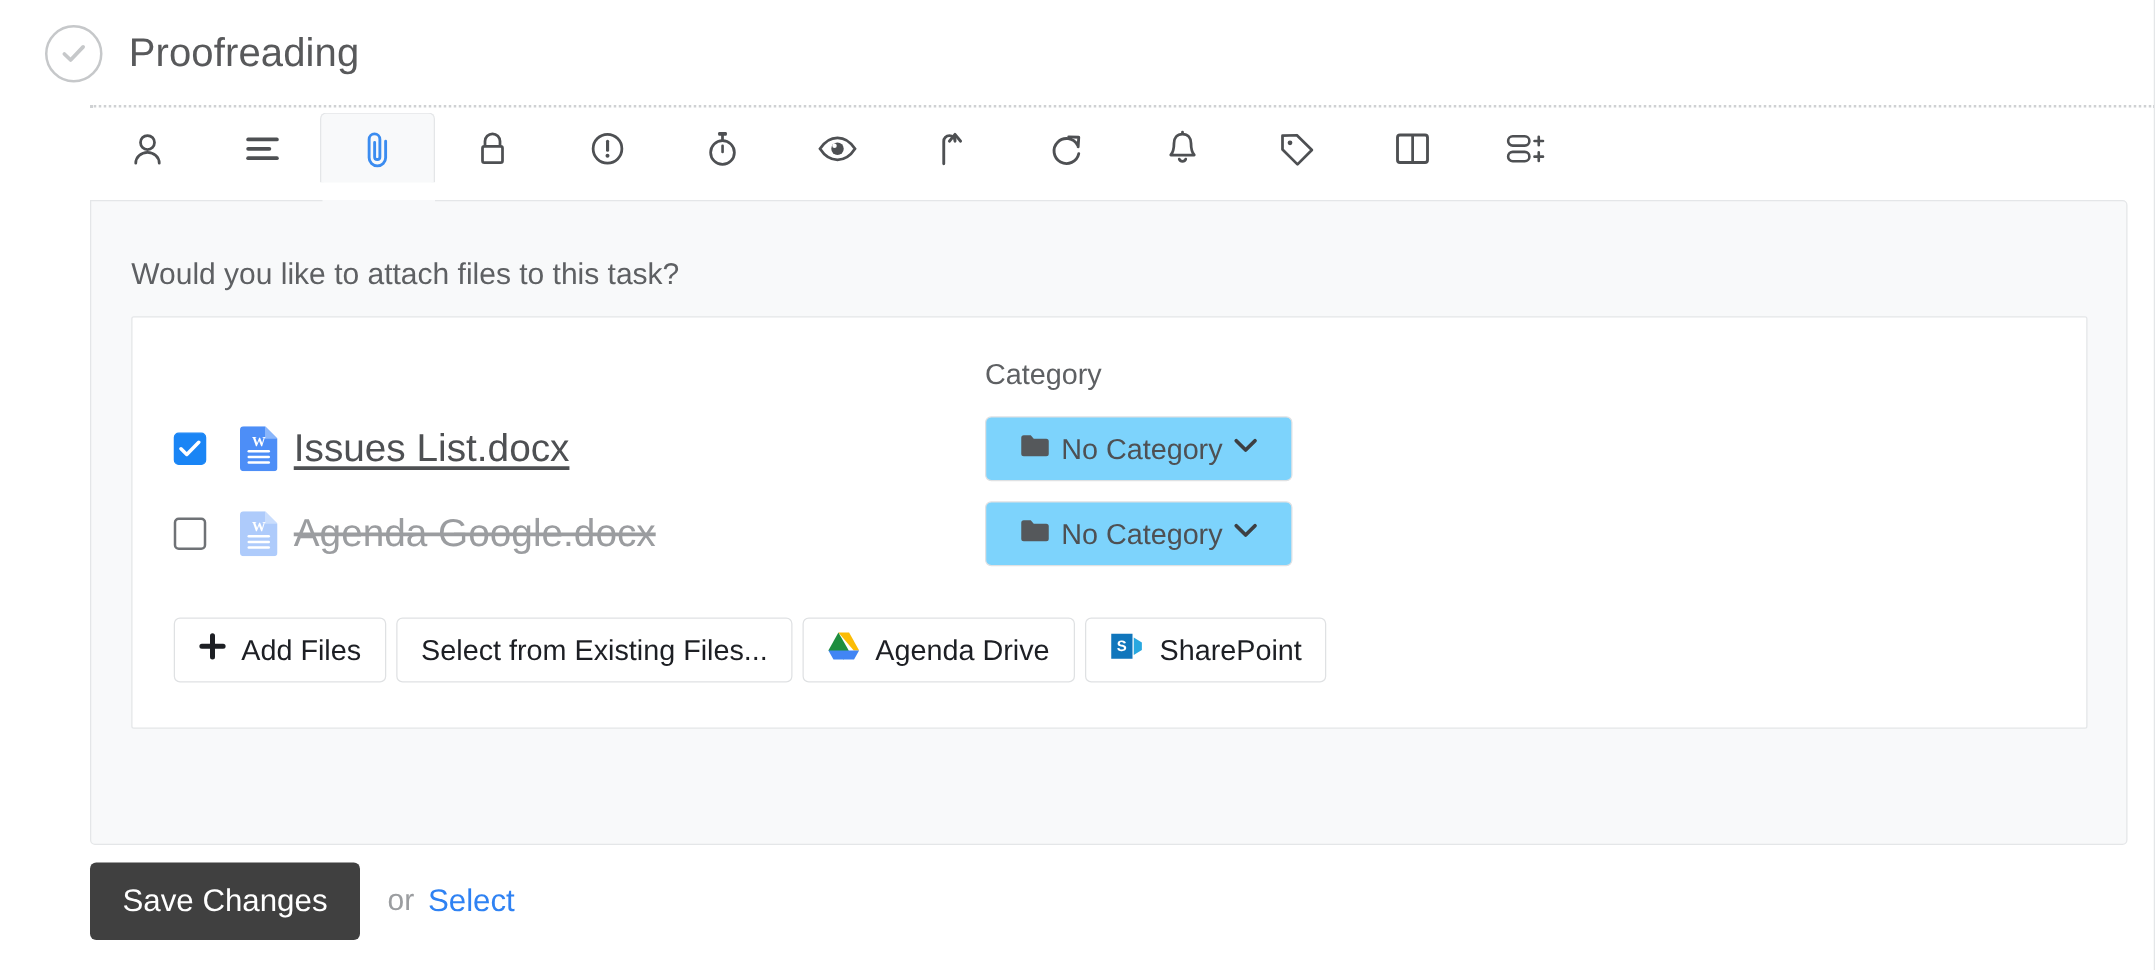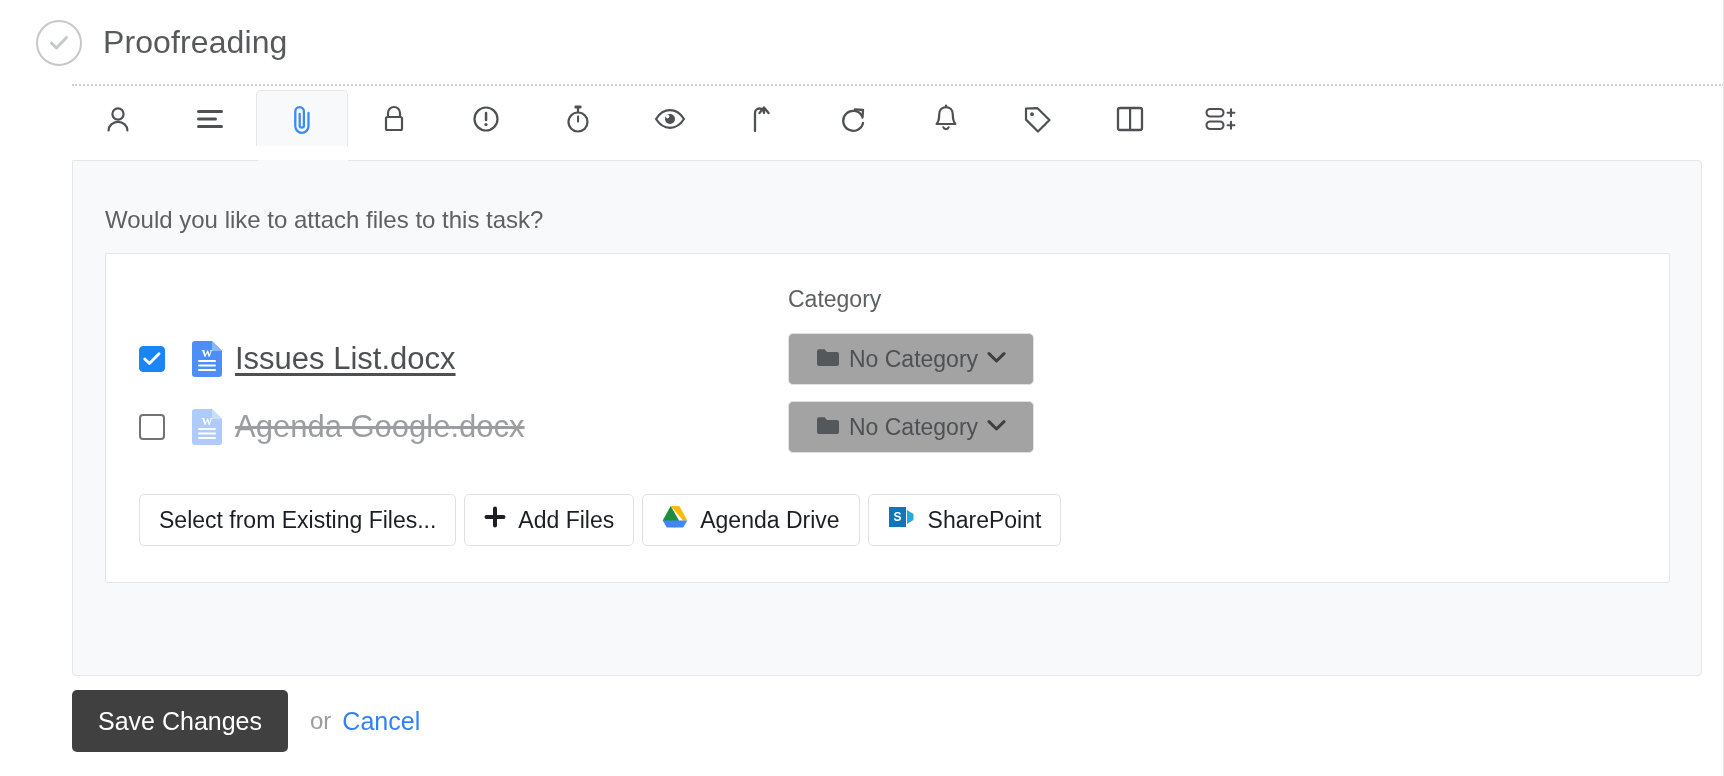--- a/index.html
+++ b/index.html
@@ -174,21 +174,21 @@
     text-decoration: line-through;
     cursor: default;
   }
 
   
   .category-select {
     position: absolute;
     left: 682px;
     width: 246px;
     height: 52px;
-    background: #a3a3a3;
+    background: #7dd3fc;
     border: 1px solid #dfe1e3;
     border-radius: 5px;
     display: flex;
     align-items: center;
     justify-content: center;
     gap: 9px;
     cursor: pointer;
   }
   .category-select.sel-0 { top: 79px; }
   .category-select.sel-1 { top: 147px; }
@@ -471,30 +471,30 @@
         <span>
           <svg width="19" height="13" viewBox="0 0 19 13">
             <path d="M2 2.6 L9.5 10 L17 2.6" fill="none" stroke="#3d3f42" stroke-width="3" stroke-linecap="round" stroke-linejoin="round"></path>
           </svg>
         </span>
       </div>
 
       <div class="source-buttons">
 
         <div class="src-btn">
-          <span>Select from Existing Files...</span>
-        </div>
-
-        <div class="src-btn">
           <span>
             <svg width="22" height="22" viewBox="0 0 22 22">
               <path d="M11 2.5 L11 19.5 M2.5 11 L19.5 11" stroke="#1d1f24" stroke-width="4" stroke-linecap="round"></path>
             </svg>
           </span>
           <span>Add Files</span>
+        </div>
+
+        <div class="src-btn">
+          <span>Select from Existing Files...</span>
         </div>
 
         <div class="src-btn">
           <span>
             <svg width="26" height="24" viewBox="0 0 26 24">
               <path d="M8.7 1 L17.3 1 L25.3 15.4 L21 15.4 Z" fill="#fbbc05"></path>
               <path d="M8.7 1 L17.0 15.4 L12.8 22.6 L0.7 15.4 Z" fill="#1e8e3e"></path>
               <path d="M0.7 15.4 L25.3 15.4 L21.2 22.6 L4.8 22.6 Z" fill="#4285f4"></path>
             </svg>
           </span>
@@ -513,18 +513,18 @@
         </div>
 
       </div>
 
     </div>
   </div>
 
   <div class="footer">
     <button class="save-button">Save Changes</button>
     <span class="or-text">or</span>
-    <span class="cancel-link">Cancel</span>
+    <span class="cancel-link">Select</span>
   </div>
 
   <div class="right-divider"></div>
 
 </div>
 
 </body></html>

